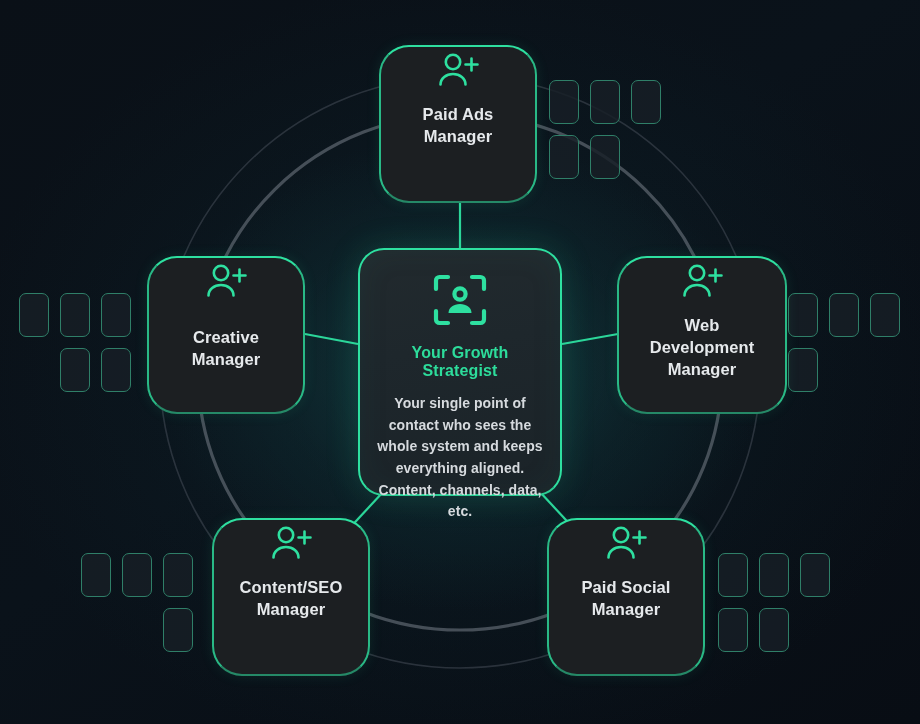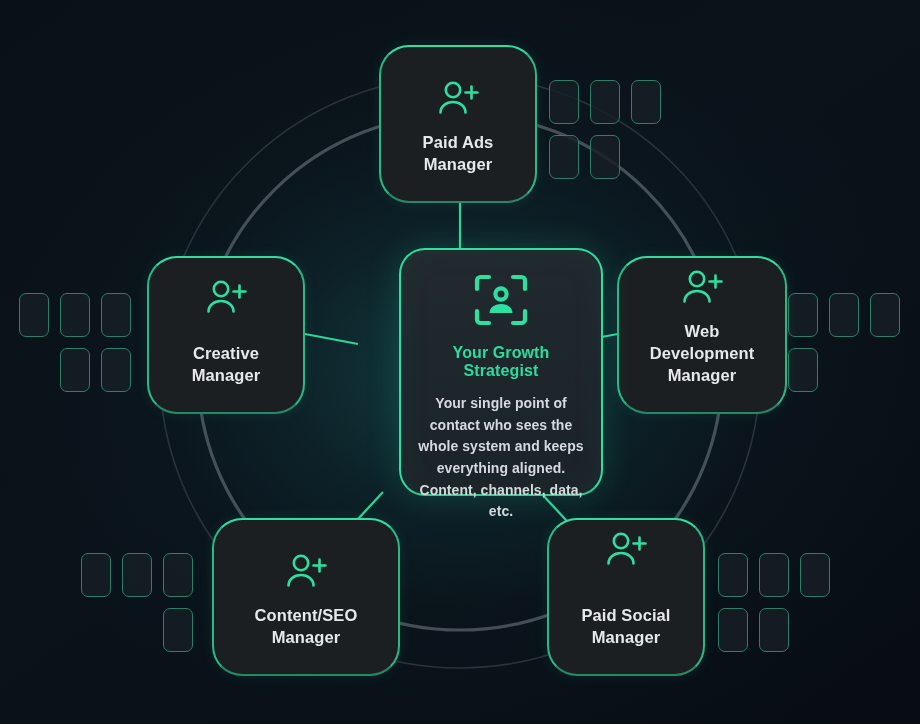--- a/index.html
+++ b/index.html
@@ -50,22 +50,22 @@
 
   
   .node {
     position: absolute;
     box-sizing: border-box;
     border-radius: 30px;
     background: #1c1f22;
     display: flex;
     flex-direction: column;
     align-items: center;
-    justify-content: flex-end;
-    padding: 26px 12px;
+    justify-content: flex-start;
+    padding: 4px 12px;
     border: 2.6px solid #2ee0a0;
     border-bottom-color: rgba(46,224,160,0.55);
     border-left-color: rgba(46,224,160,0.8);
     border-right-color: rgba(46,224,160,0.8);
     box-shadow: 0 0 14px rgba(46,224,160,0.10);
   }
   .node .icon {
     margin-bottom: 12px;
     line-height: 0;
   }
@@ -88,21 +88,20 @@
     box-sizing: border-box;
     border-radius: 26px;
     border: 2.4px solid #2ee0a0;
     border-bottom-color: rgba(46,224,160,0.9);
     background: linear-gradient(170deg, #222a2e 0%, #1e272c 40%, #1b2328 100%);
     box-shadow: 0 0 34px rgba(46,224,160,0.16), inset 0 0 30px rgba(40,120,110,0.10);
     display: flex;
     flex-direction: column;
     align-items: center;
     padding: 22px 14px 14px;
-    margin-left: 41px;
   }
   .center-card .c-icon { line-height: 0; margin-bottom: 16px; }
   .center-card .c-title {
     color: #2ddc9b;
     font-size: 16px;
     font-weight: 600;
     text-align: center;
     margin-bottom: 13px;
     letter-spacing: 0.1px;
   }
@@ -219,32 +218,32 @@
     <span class="icon">
       <svg width="46" height="40" viewBox="0 0 46 40" fill="none" stroke="#2ee0a0" stroke-width="2.6" stroke-linecap="round" stroke-linejoin="round">
         <circle cx="18" cy="11" r="7.2"></circle>
         <path d="M5.5 33.5c0-6.2 5.6-10.5 12.5-10.5S30.5 27.3 30.5 33.5"></path>
         <path d="M36.5 7.5v12M30.5 13.5h12"></path>
       </svg>
     </span>
     <span class="label">Web<br>Development<br>Manager</span>
   </div>
 
-  <div class="node" style="left:212px; top:518px; width:188px; height:158px;">
+  <div class="node" style="left:212px; top:518px; width:158px; height:158px;">
     <span class="icon">
       <svg width="46" height="40" viewBox="0 0 46 40" fill="none" stroke="#2ee0a0" stroke-width="2.6" stroke-linecap="round" stroke-linejoin="round">
         <circle cx="18" cy="11" r="7.2"></circle>
         <path d="M5.5 33.5c0-6.2 5.6-10.5 12.5-10.5S30.5 27.3 30.5 33.5"></path>
         <path d="M36.5 7.5v12M30.5 13.5h12"></path>
       </svg>
     </span>
     <span class="label">Content/SEO<br>Manager</span>
   </div>
 
-  <div class="node" style="left:547px; top:518px; width:158px; height:158px;gap:22px;">
+  <div class="node" style="left:547px; top:518px; width:158px; height:158px;">
     <span class="icon">
       <svg width="46" height="40" viewBox="0 0 46 40" fill="none" stroke="#2ee0a0" stroke-width="2.6" stroke-linecap="round" stroke-linejoin="round">
         <circle cx="18" cy="11" r="7.2"></circle>
         <path d="M5.5 33.5c0-6.2 5.6-10.5 12.5-10.5S30.5 27.3 30.5 33.5"></path>
         <path d="M36.5 7.5v12M30.5 13.5h12"></path>
       </svg>
     </span>
     <span class="label">Paid Social<br>Manager</span>
   </div>
 

